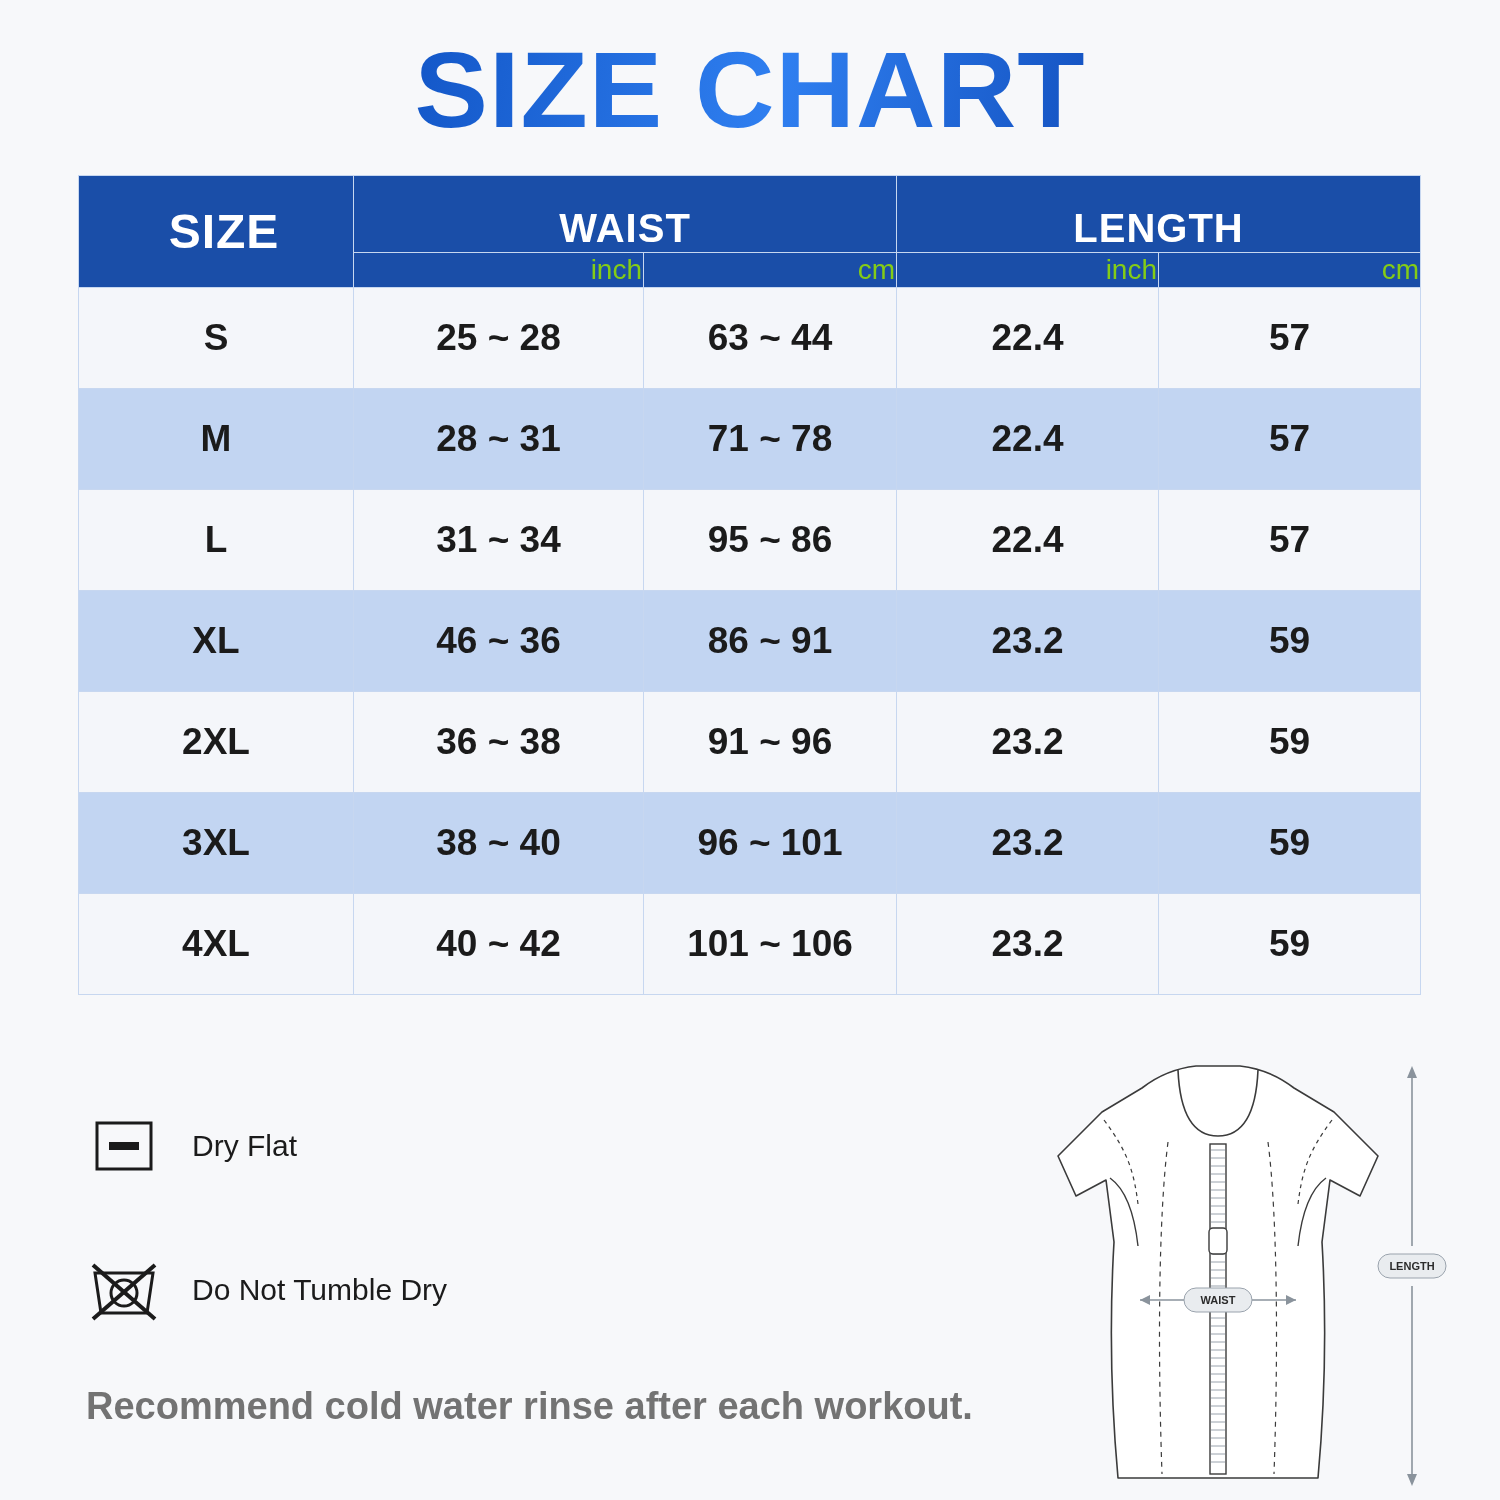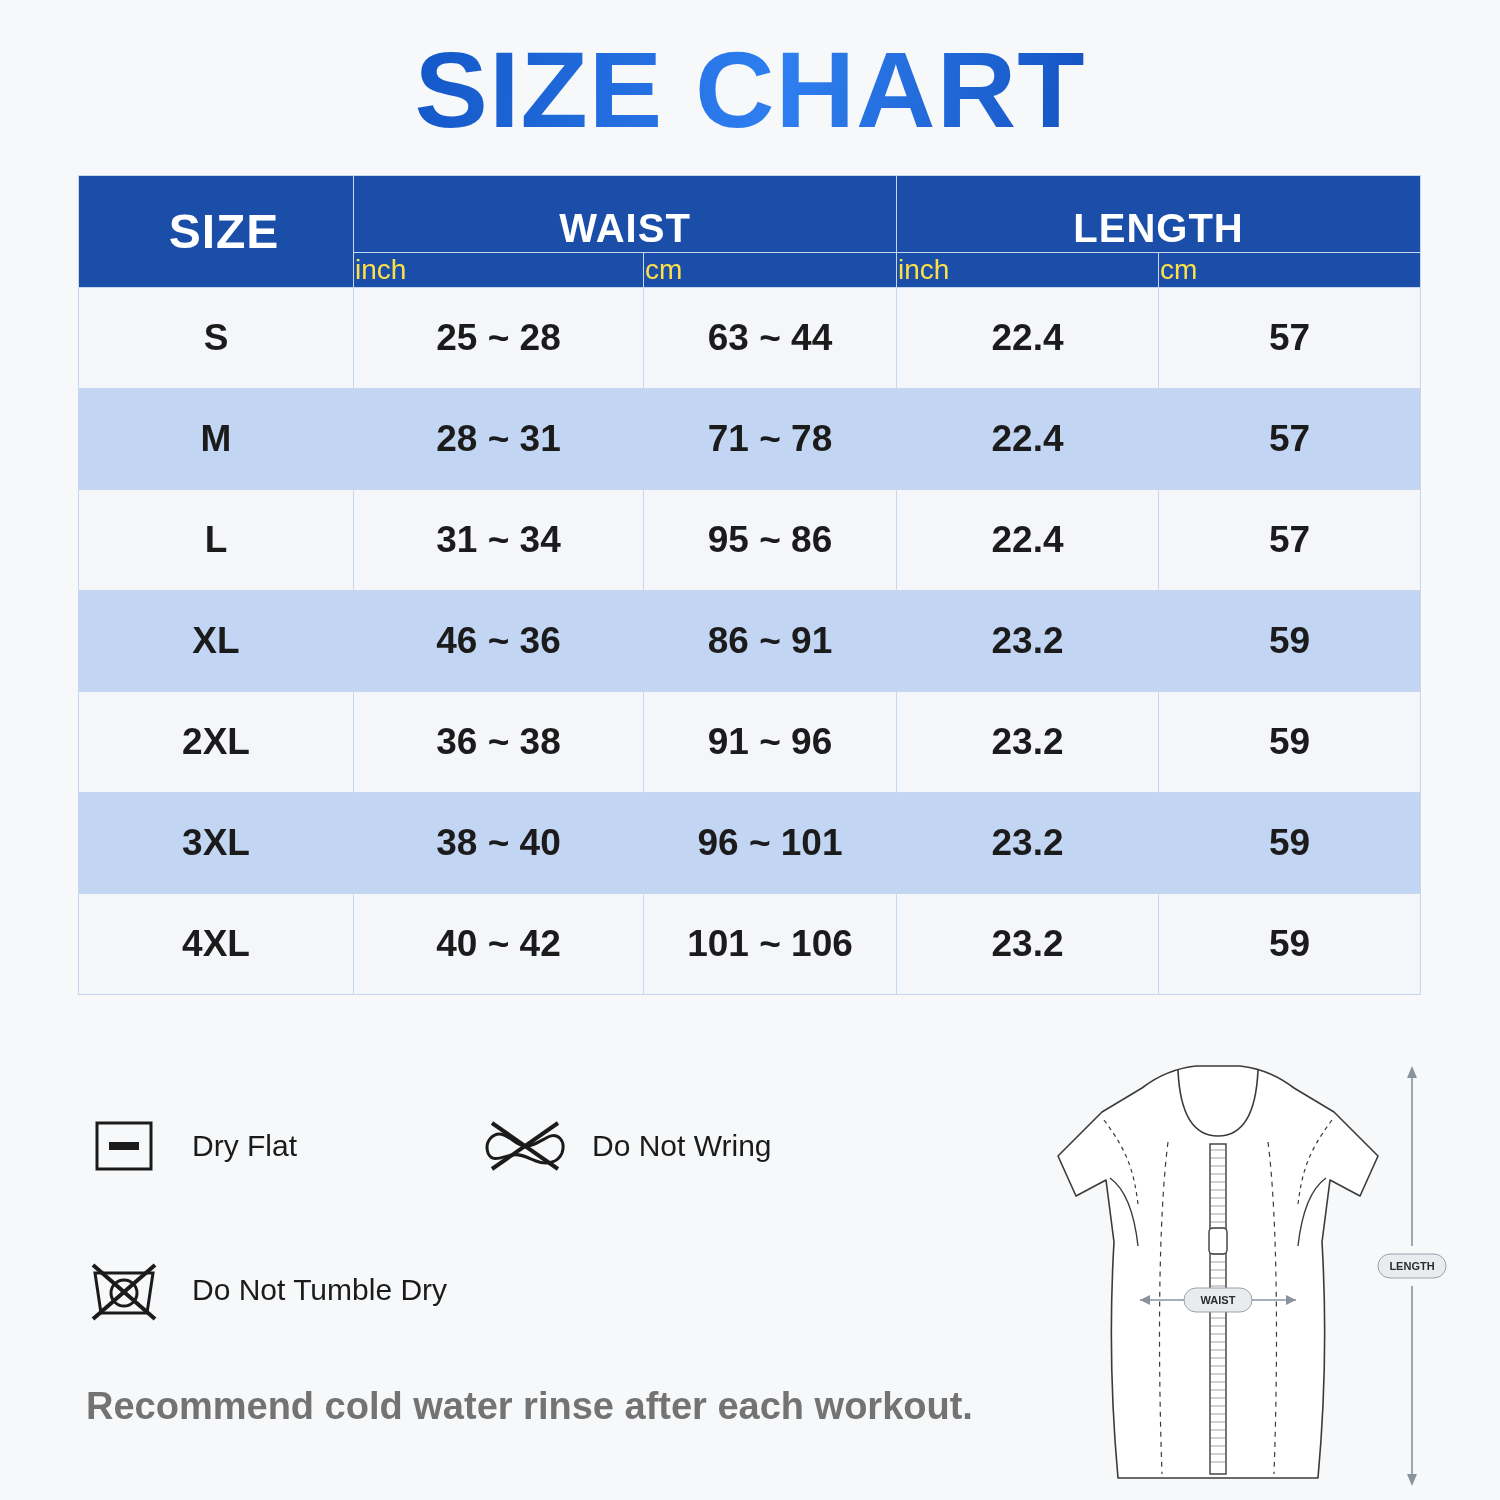--- a/index.html
+++ b/index.html
@@ -57,24 +57,24 @@
     margin-left: 16px;
   }
   .head-main {
     font-size: 40px;
     font-weight: bold;
     letter-spacing: 1px;
     padding-top: 14px;
   }
   .head-sub-row td {
     background: #1a4ea8;
-    color: #fde047;
+    color: #84cc16;
     border: 1px solid #1a4ea8;
     font-size: 28px;
-    text-align: left;
+    text-align: right;
   }
   .thead-cell-size {
     vertical-align: middle;
   }
   .group-head {
     text-align: center;
     padding-top: 16px;
   }
   tbody td {
     text-align: center;
@@ -244,30 +244,20 @@
 <div class="care">
   <div class="care-row">
     <div class="care-item">
       <div class="care-icon">
         <svg width="66" height="66" viewBox="0 0 66 66">
           <rect x="6" y="10" width="54" height="46" fill="none" stroke="#1b1b1b" stroke-width="3"></rect>
           <rect x="18" y="29" width="30" height="8" fill="#1b1b1b"></rect>
         </svg>
       </div>
       <div class="care-label">Dry Flat</div>
-    </div>
-    <div class="care-item">
-      <div class="care-icon">
-        <svg width="88" height="62" viewBox="0 0 88 62">
-          <path d="M8 38 C4 26 14 16 24 20 C32 23 36 30 44 31 C52 32 60 26 68 22 C78 17 86 26 82 38 C78 48 66 50 56 46 C48 43 40 38 32 40 C22 42 12 48 8 38 Z" fill="none" stroke="#1b1b1b" stroke-width="3"></path>
-          <line x1="12" y1="8" x2="78" y2="54" stroke="#1b1b1b" stroke-width="4"></line>
-          <line x1="78" y1="8" x2="12" y2="54" stroke="#1b1b1b" stroke-width="4"></line>
-        </svg>
-      </div>
-      <div class="care-label">Do Not Wring</div>
     </div>
   </div>
   <div class="care-row">
     <div class="care-item">
       <div class="care-icon">
         <svg width="78" height="70" viewBox="0 0 78 70">
           <path d="M10 18 L68 18 L62 58 L16 58 Z" fill="none" stroke="#1b1b1b" stroke-width="3"></path>
           <circle cx="39" cy="38" r="13" fill="none" stroke="#1b1b1b" stroke-width="3"></circle>
           <line x1="8" y1="10" x2="70" y2="64" stroke="#1b1b1b" stroke-width="4"></line>
           <line x1="70" y1="10" x2="8" y2="64" stroke="#1b1b1b" stroke-width="4"></line>

